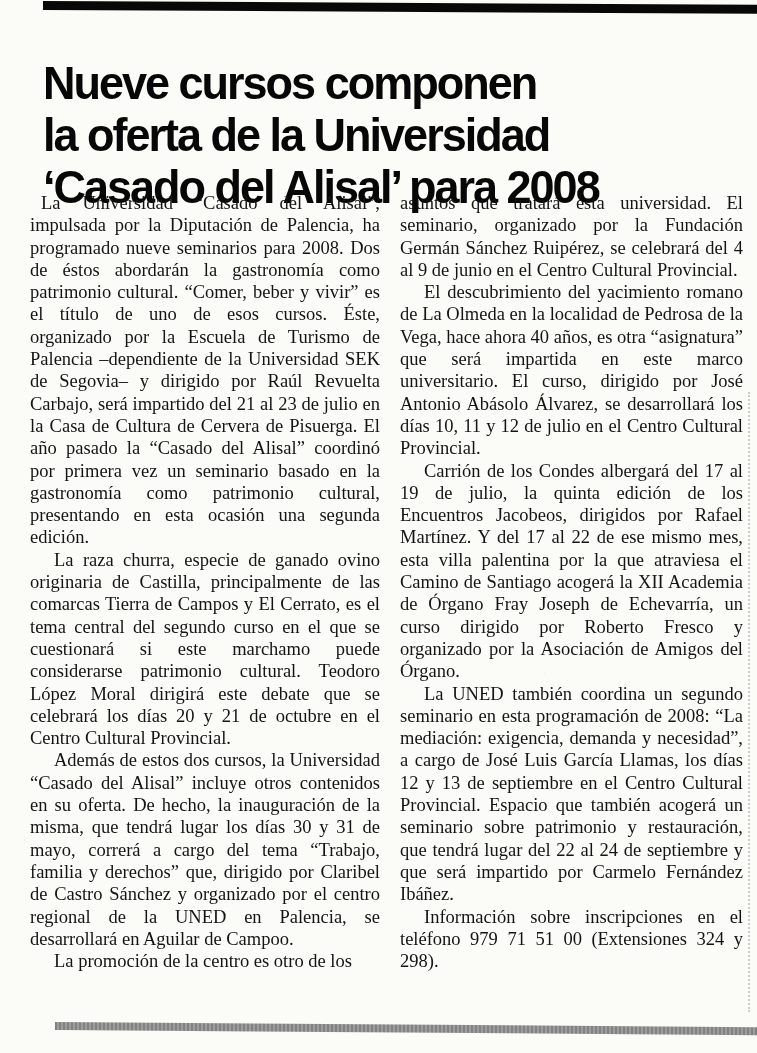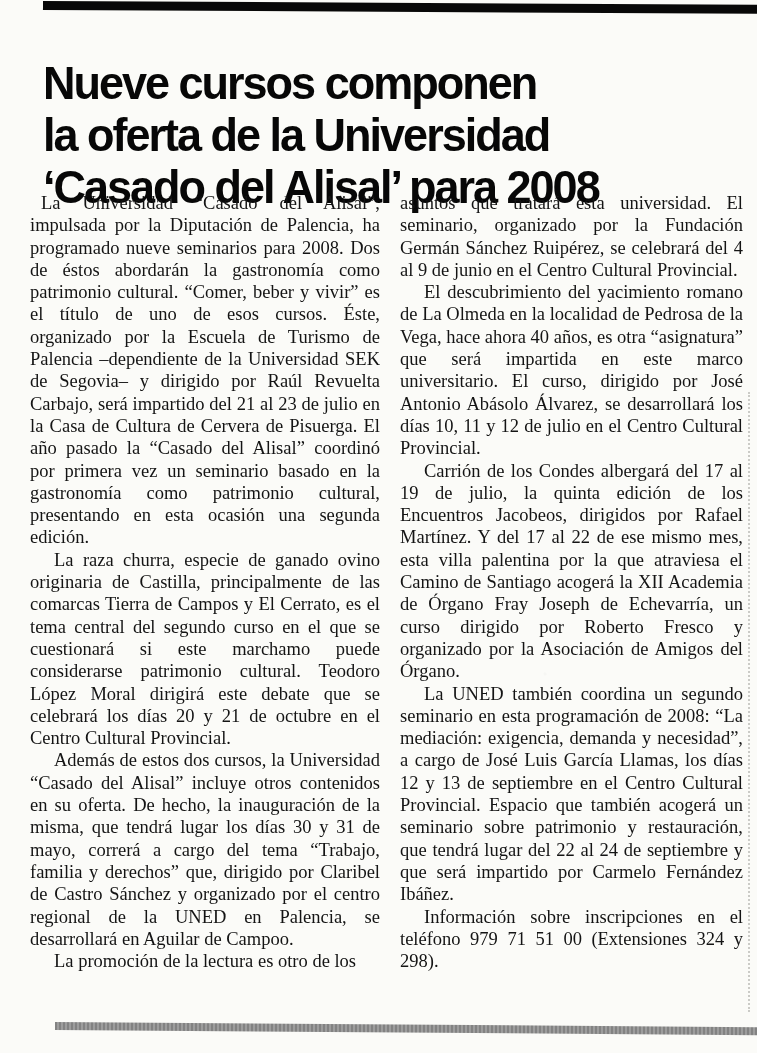--- a/index.html
+++ b/index.html
@@ -94,21 +94,21 @@
 <div class="top-rule"></div>
 
 <h1 class="headline">Nueve cursos componen
 la oferta de la Universidad
 ‘Casado del Alisal’ para 2008</h1>
 
 <div class="col col-left">
     <p>La Universidad “Casado del Alisal”, impulsada por la Diputación de Palencia, ha programado nueve seminarios para 2008. Dos de éstos abordarán la gastronomía como patrimonio cultural. “Comer, beber y vivir” es el título de uno de esos cursos. Éste, organizado por la Escuela de Turismo de Palencia –dependiente de la Universidad SEK de Segovia– y dirigido por Raúl Revuelta Carbajo, será impartido del 21 al 23 de julio en la Casa de Cultura de Cervera de Pisuerga. El año pasado la “Casado del Alisal” coordinó por primera vez un seminario basado en la gastronomía como patrimonio cultural, presentando en esta ocasión una segunda edición.</p>
     <p>La raza churra, especie de ganado ovino originaria de Castilla, principalmente de las comarcas Tierra de Campos y El Cerrato, es el tema central del segundo curso en el que se cuestionará si este marchamo puede considerarse patrimonio cultural. Teodoro López Moral dirigirá este debate que se celebrará los días 20 y 21 de octubre en el Centro Cultural Provincial.</p>
     <p>Además de estos dos cursos, la Universidad “Casado del Alisal” incluye otros contenidos en su oferta. De hecho, la inauguración de la misma, que tendrá lugar los días 30 y 31 de mayo, correrá a cargo del tema “Trabajo, familia y derechos” que, dirigido por Claribel de Castro Sánchez y organizado por el centro regional de la UNED en Palencia, se desarrollará en Aguilar de Campoo.</p>
-    <p>La promoción de la lectura es otro de los</p>
+    <p>La promoción de la centro es otro de los</p>
   </div>
 
 <div class="col col-right">
     <p>asuntos que tratará esta universidad. El seminario, organizado por la Fundación Germán Sánchez Ruipérez, se celebrará del 4 al 9 de junio en el Centro Cultural Provincial.</p>
     <p>El descubrimiento del yacimiento romano de La Olmeda en la localidad de Pedrosa de la Vega, hace ahora 40 años, es otra “asignatura” que será impartida en este marco universitario. El curso, dirigido por José Antonio Abásolo Álvarez, se desarrollará los días 10, 11 y 12 de julio en el Centro Cultural Provincial.</p>
     <p>Carrión de los Condes albergará del 17 al 19 de julio, la quinta edición de los Encuentros Jacobeos, dirigidos por Rafael Martínez. Y del 17 al 22 de ese mismo mes, esta villa palentina por la que atraviesa el Camino de Santiago acogerá la XII Academia de Órgano Fray Joseph de Echevarría, un curso dirigido por Roberto Fresco y organizado por la Asociación de Amigos del Órgano.</p>
     <p>La UNED también coordina un segundo seminario en esta programación de 2008: “La mediación: exigencia, demanda y necesidad”, a cargo de José Luis García Llamas, los días 12 y 13 de septiembre en el Centro Cultural Provincial. Espacio que también acogerá un seminario sobre patrimonio y restauración, que tendrá lugar del 22 al 24 de septiembre y que será impartido por Carmelo Fernández Ibáñez.</p>
     <p>Información sobre inscripciones en el teléfono 979 71 51 00 (Extensiones 324 y 298).</p>
   </div>
 

